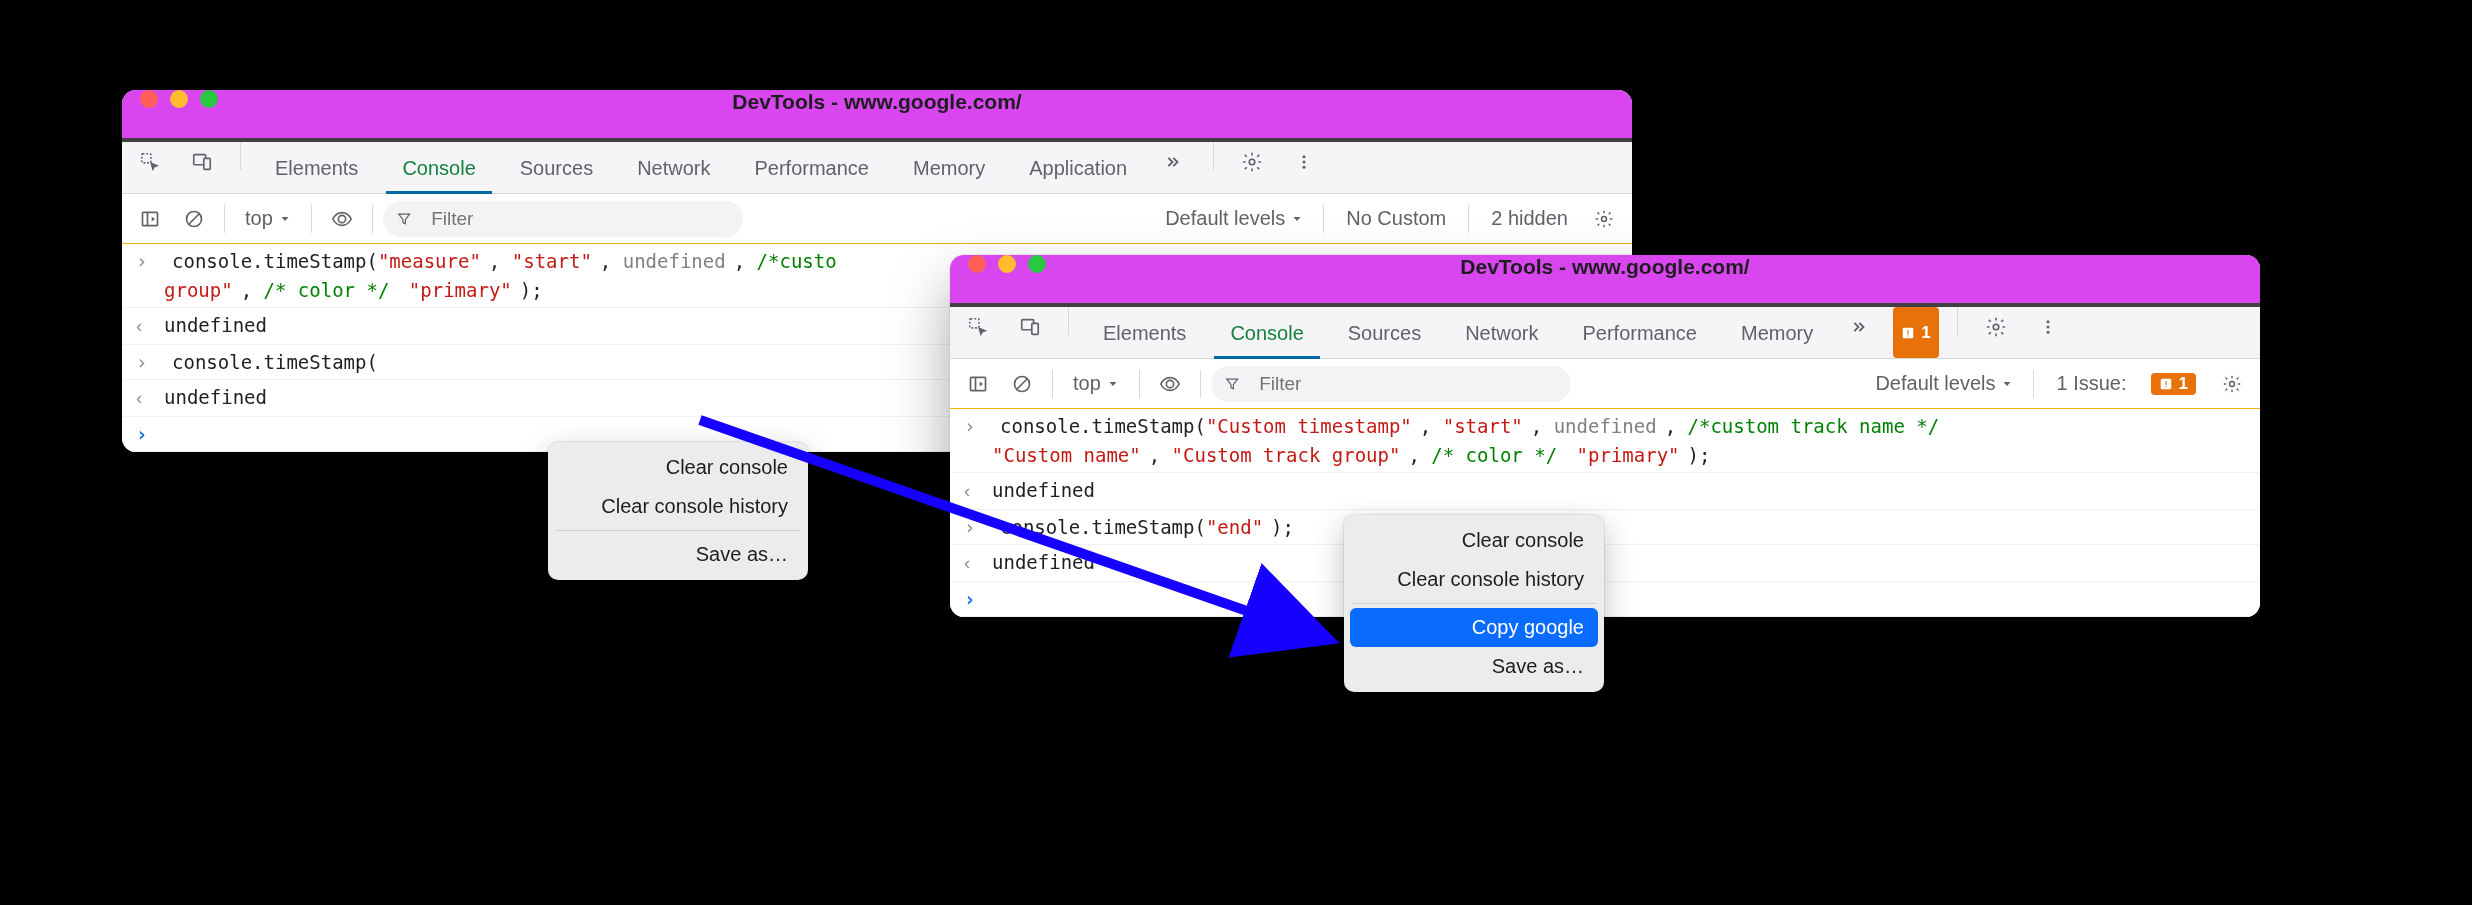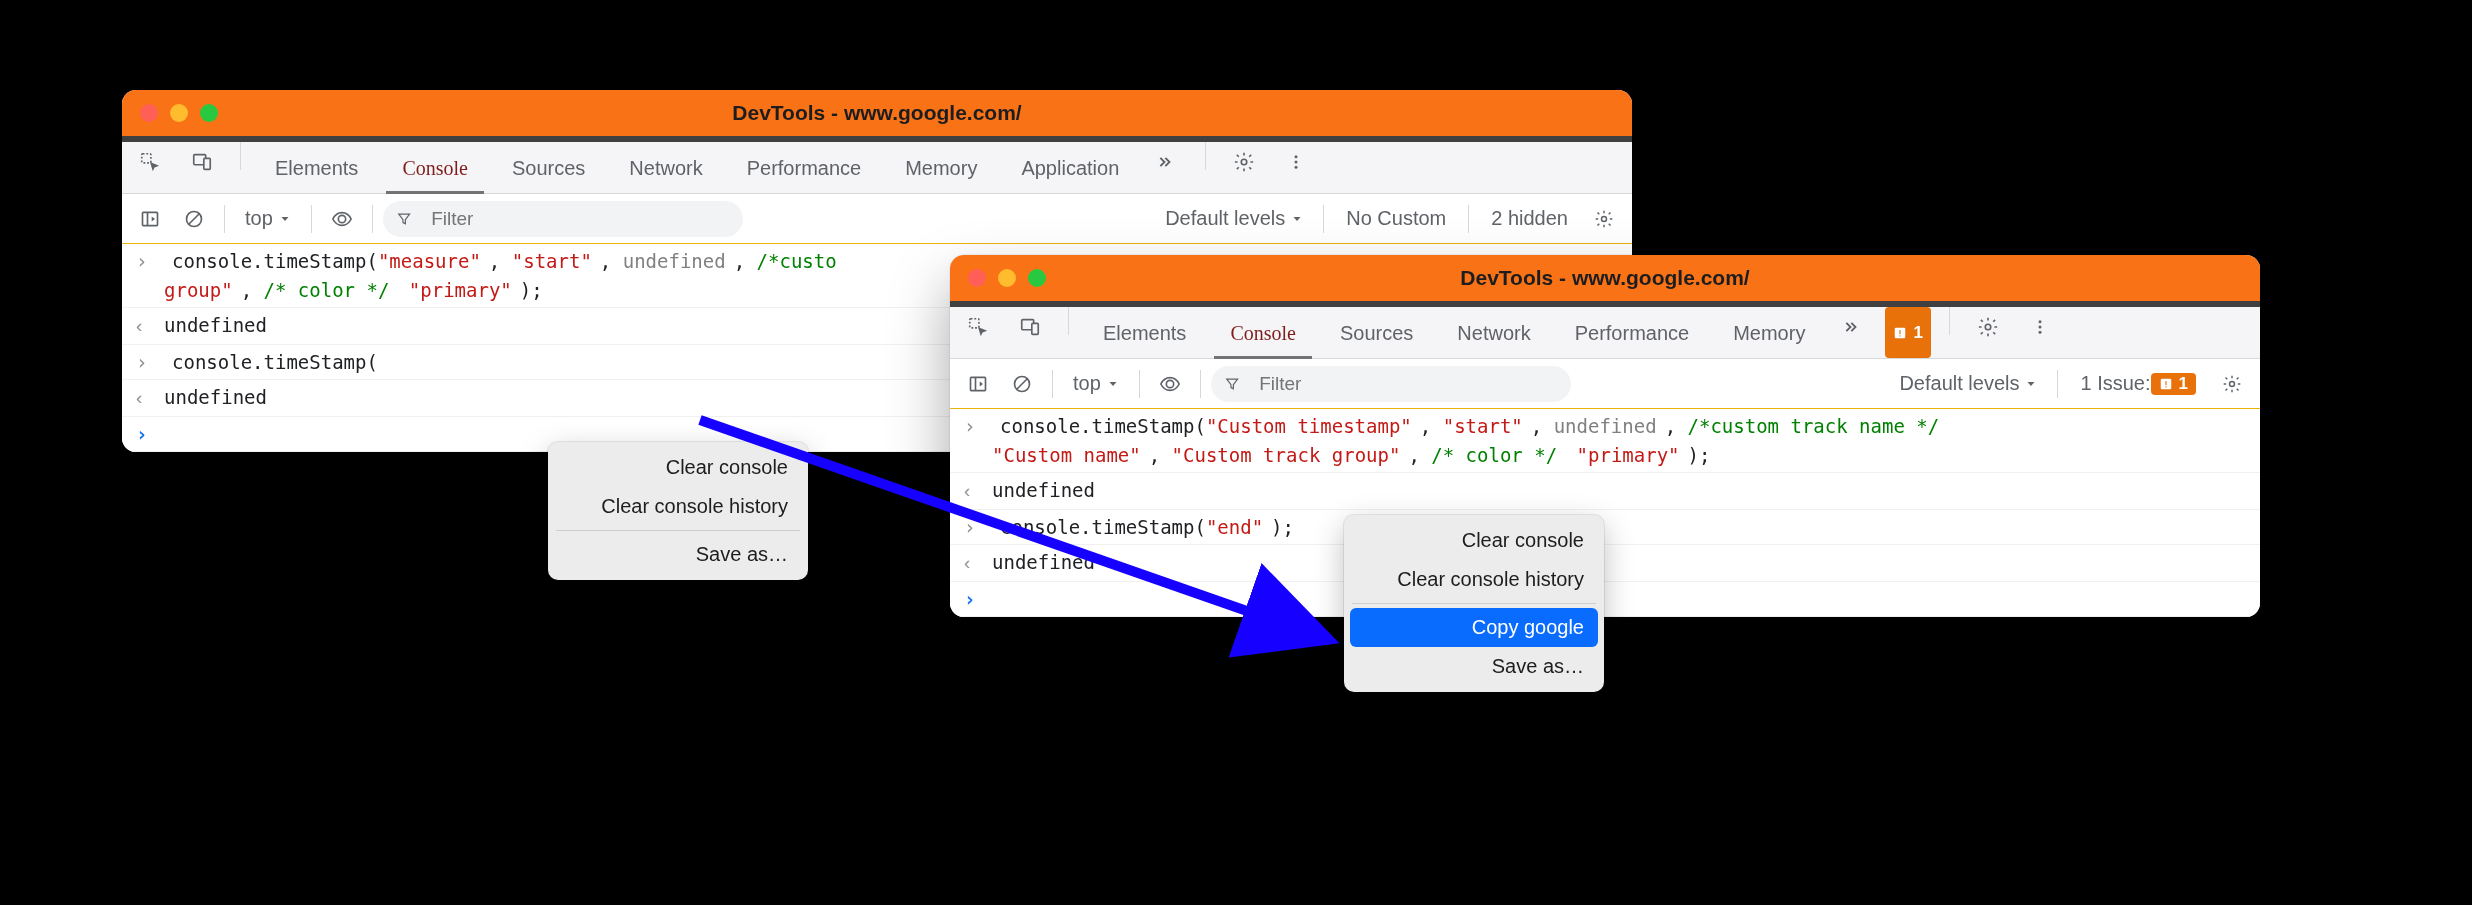--- a/index.html
+++ b/index.html
@@ -16,24 +16,24 @@
   background: #fff;
   border-radius: 14px;
   box-shadow: 0 30px 60px rgba(0,0,0,.35), 0 0 0 1px rgba(0,0,0,.05);
   overflow: hidden;
 }
 .win1 { left: 122px; top: 90px; width: 1510px; }
 .win2 { left: 950px; top: 255px; width: 1310px; }
 .titlebar {
   height: 52px;
   display: flex;
-  align-items: center;
+  align-items: flex-start;
   padding: 0 18px;
-  background: #f97316;
-  border-bottom: 6px solid #404040;
+  background: #d946ef;
+  border-bottom: 4px solid #404040;
   position: relative;
 }
 .traffic { display: flex; gap: 12px; }
 .dot { width: 18px; height: 18px; border-radius: 50%; }
 .dot.red { background: #ff5f57; }
 .dot.yellow { background: #febc2e; }
 .dot.green { background: #28c840; }
 .titlebar-title {
   position: absolute; left: 0; right: 0;
   text-align: center; font-weight: 600; font-size: 21px; color: #1d1d1f;
@@ -47,21 +47,21 @@
 }
 .icon-btn {
   width: 40px; height: 40px; display: flex; align-items: center; justify-content: center;
   border-radius: 4px; color: #5f6368; cursor: pointer;
 }
 .divider { width: 1px; height: 28px; background: #d8d8d8; margin: 0 6px; }
 .tab {
   padding: 0 16px; height: 52px; line-height: 52px;
   color: #5f6368; cursor: pointer; white-space: nowrap;
 }
-.tab.active { color: #7f1d1d; border-bottom: 3px solid #737373; font-weight: 500; font-family: Liberation Serif, serif; }
+.tab.active { color: #15803d; border-bottom: 3px solid #0369a1; font-weight: 500; }
 .spacer { flex: 1; }
 .badge-issue {
   display: inline-flex; align-items: center; gap: 6px;
   background: #e8710a; color: #fff; font-size: 17px;
   padding: 1px 8px; border-radius: 4px; font-weight: 600;
 }
 .toolbar {
   height: 50px; display: flex; align-items: center; gap: 4px;
   border-bottom: 1px solid #eab308; padding: 0 8px; background: #fff;
 }
@@ -352,21 +352,21 @@
       <input placeholder="Filter" style="">
     </div>
     <div class="spacer"></div>
     <div class="top-selector">
       <span>Default levels</span>
       <svg width="12" height="12" viewBox="0 0 24 24" fill="#5f6368">
           <path d="M5 8l7 8 7-8z"></path>
         </svg>
     </div>
     <div class="divider"></div>
-    <div class="toolbar-text" style="display:flex;align-items:center;gap:0;">
+    <div class="toolbar-text" style="display:flex;align-items:center;gap:24px;">
       <span>1 Issue:</span>
       <span class="badge-issue">
         <svg width="14" height="14" viewBox="0 0 24 24" fill="#fff">
             <rect x="3" y="3" width="18" height="18" rx="2"></rect>
             <rect x="11" y="7" width="2" height="7" fill="#e8710a"></rect>
             <rect x="11" y="16" width="2" height="2" fill="#e8710a"></rect>
           </svg>
         <span>1</span>
       </span>
     </div>

